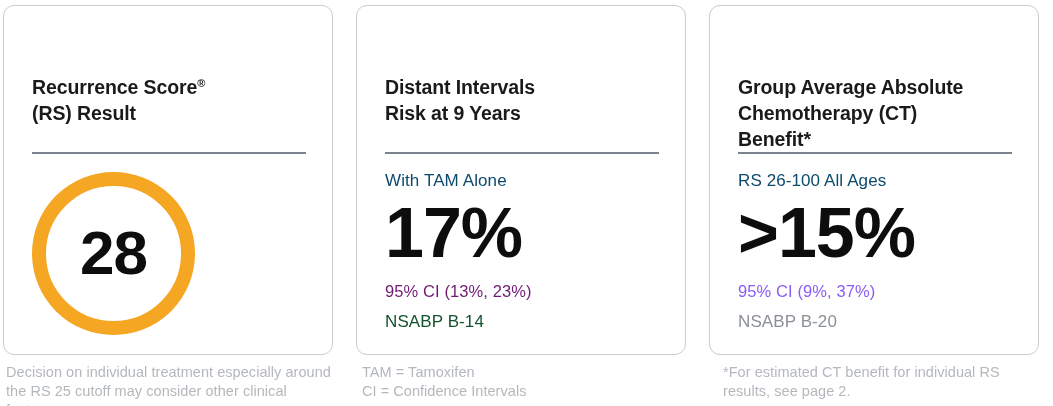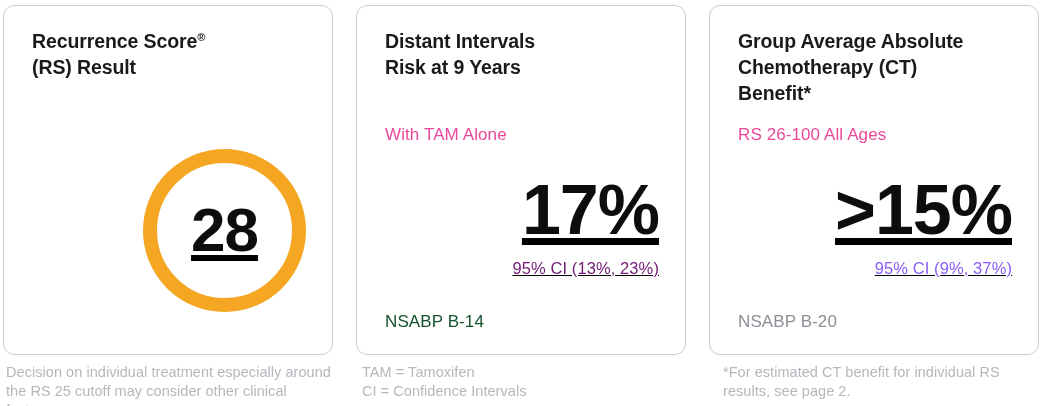--- a/index.html
+++ b/index.html
@@ -63,39 +63,39 @@
   .divider {
     height: 2px;
     background: #7b828d;
     margin-top: auto;
     margin-bottom: 0;
     flex: none;
   }
   .title-block {
     min-height: 80px;
     display: flex;
-    flex-direction: row;
+    flex-direction: column;
+    margin-top: 46px;
   }
 
   .subtitle {
     font-size: 17px;
-    color: #ec4899;
+    color: #0c4a6e;
     line-height: 22px;
     margin-top: 16px;
     letter-spacing: 0.1px;
   }
 
   .value-area {
     flex: 1;
     display: flex;
     flex-direction: column;
     justify-content: center;
-    align-items: flex-end;
+    align-items: flex-start;
     padding-bottom: 6px;
-    text-decoration: underline;
   }
 
   .big-value {
     font-size: 70px;
     font-weight: bold;
     color: #0d0d0d;
     line-height: 1;
     letter-spacing: -1px;
   }
 

